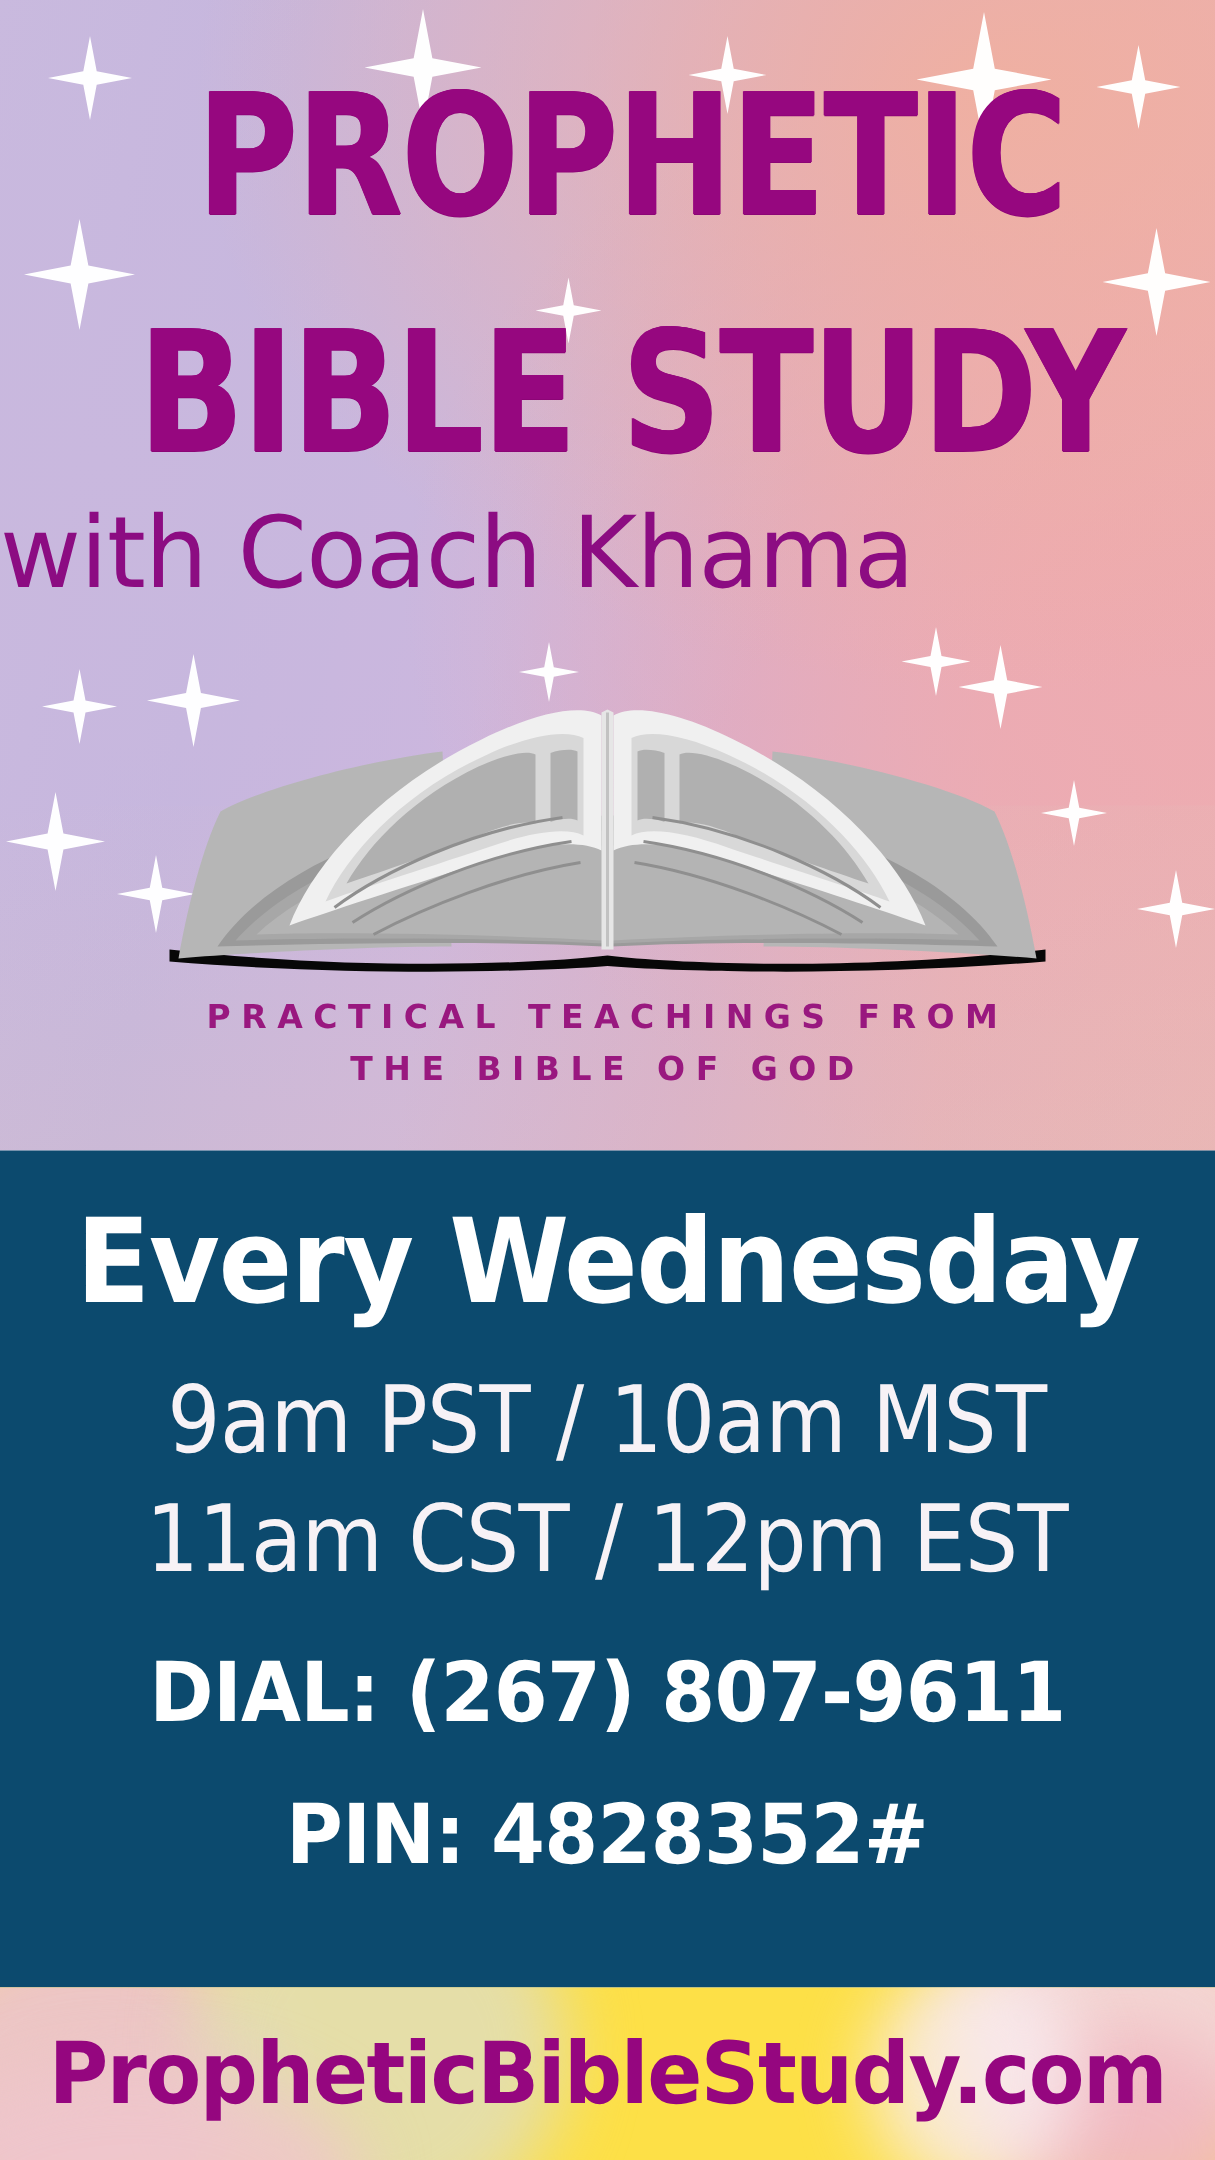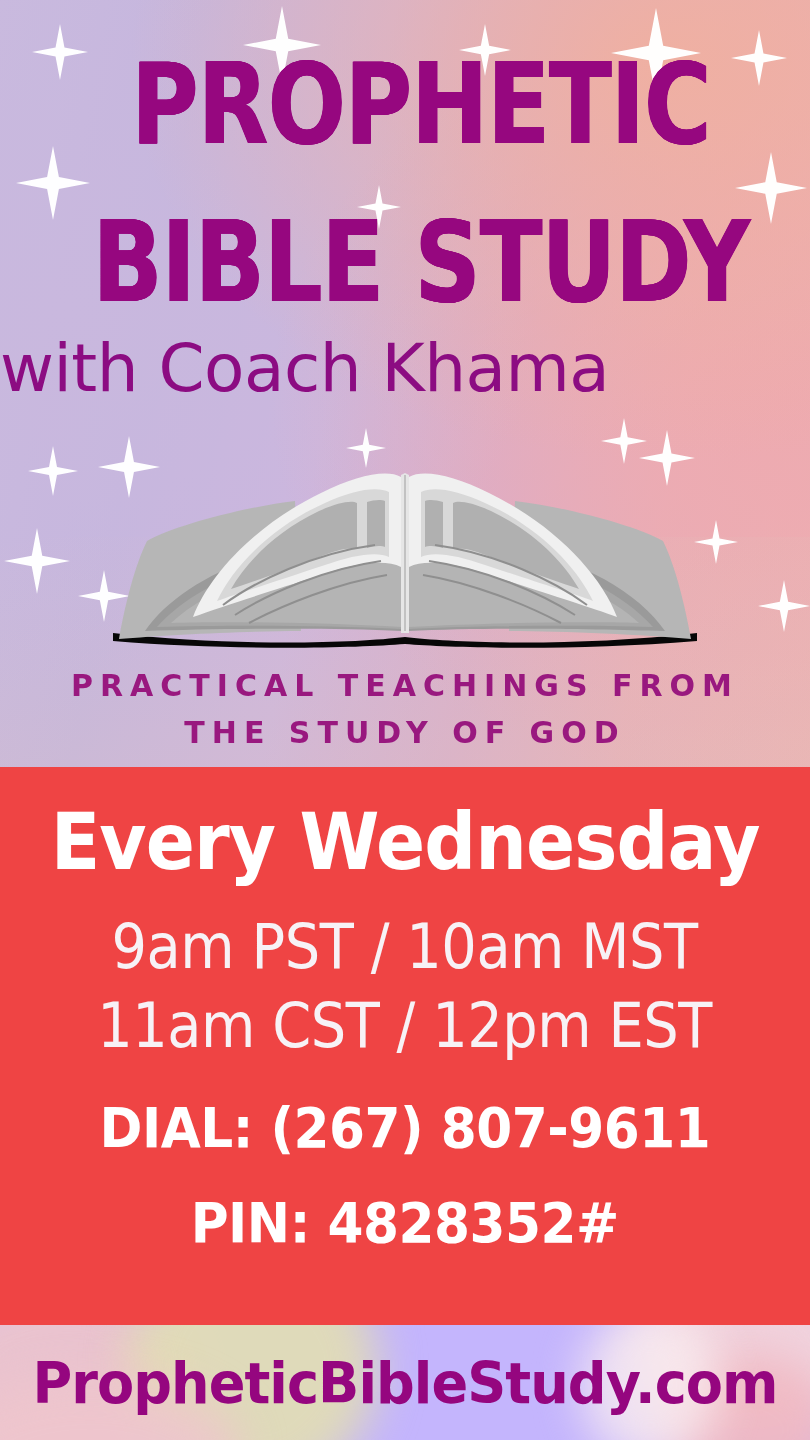--- a/index.html
+++ b/index.html
@@ -85,32 +85,32 @@
 
   
   .tagline{
     position:absolute;
     left:0; top:662px;
     width:810px;
     text-align:center;
     color:#99187f;
     font-family:"DejaVu Sans", sans-serif;
     font-weight:bold;
-    font-size:30px;
+    font-size:22px;
     letter-spacing:7px;
     line-height:1.58;
   }
   .tagline span{display:block;}
 
   
   .panel{
     position:absolute;
     left:0; top:767px;
     width:810px; height:558px;
-    background:#ef4444;
+    background:#0c4a6e;
   }
   .panel-inner{
     position:absolute; left:0; top:0; width:100%; height:100%;
     display:flex; flex-direction:column;
     align-items:center; justify-content:flex-start;
     padding-top:36px;
     box-sizing:border-box;
   }
   .day{
     color:#ffffff;
@@ -156,21 +156,21 @@
     white-space:nowrap;
     margin-top:40px;
   }
 
   
   .footer{
     position:absolute;
     left:0; top:1325px;
     width:810px; height:115px;
     overflow:hidden;
-    background:#c4b5fd;
+    background:#fde047;
   }
   .blob{ position:absolute; filter:blur(22px); }
   .blob-a{ left:-70px; top:-46px; width:260px; height:210px; border-radius:50%;
            background:rgba(236,196,204,0.95); }
   .blob-b{ left:128px; top:-84px; width:250px; height:250px; border-radius:50%;
            background:rgba(226,222,178,0.9); }
   .blob-c{ left:-60px; top:52px; width:300px; height:150px; border-radius:50%;
            background:rgba(238,198,204,0.85); }
   .blob-d{ right:-52px; top:-60px; width:230px; height:180px; border-radius:48%;
            background:rgba(243,212,219,0.95); }
@@ -266,21 +266,21 @@
       <path d="M470 160 C 436 138, 380 114, 324 106" stroke="#8f8f8f" stroke-width="2" fill="none"></path>
       <path d="M456 168 C 422 150, 368 128, 318 120" stroke="#8f8f8f" stroke-width="2" fill="none"></path>
 
       <path d="M296 20 L 300 18 L 304 20 L 304 178 L 296 178 Z" fill="#e6e6e6"></path>
       <path d="M299 20 L 301 20 L 301 176 L 299 176 Z" fill="#c2c2c2"></path>
     </svg>
   </div>
 
   <div class="tagline">
     <span>PRACTICAL TEACHINGS FROM</span>
-    <span>THE STUDY OF GOD</span>
+    <span>THE BIBLE OF GOD</span>
   </div>
 
   <div class="panel">
     <div class="panel-inner">
       <div class="day">Every Wednesday</div>
       <div class="time time-1">9am PST /  10am MST</div>
       <div class="time time-2">11am CST / 12pm EST</div>
       <div class="dial">DIAL: (267) 807-9611</div>
       <div class="pin">PIN: 4828352#</div>
     </div>

